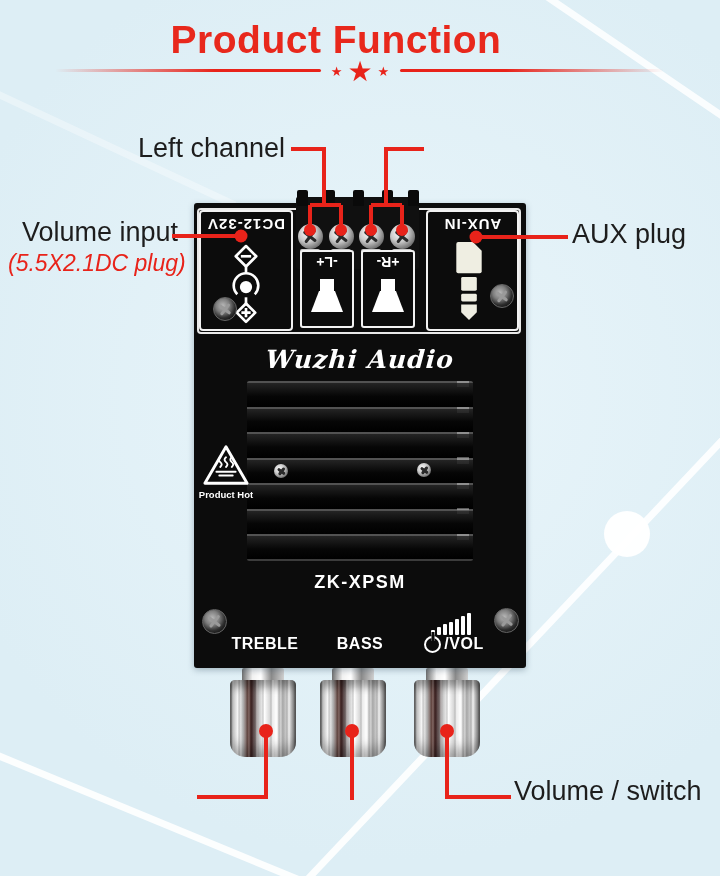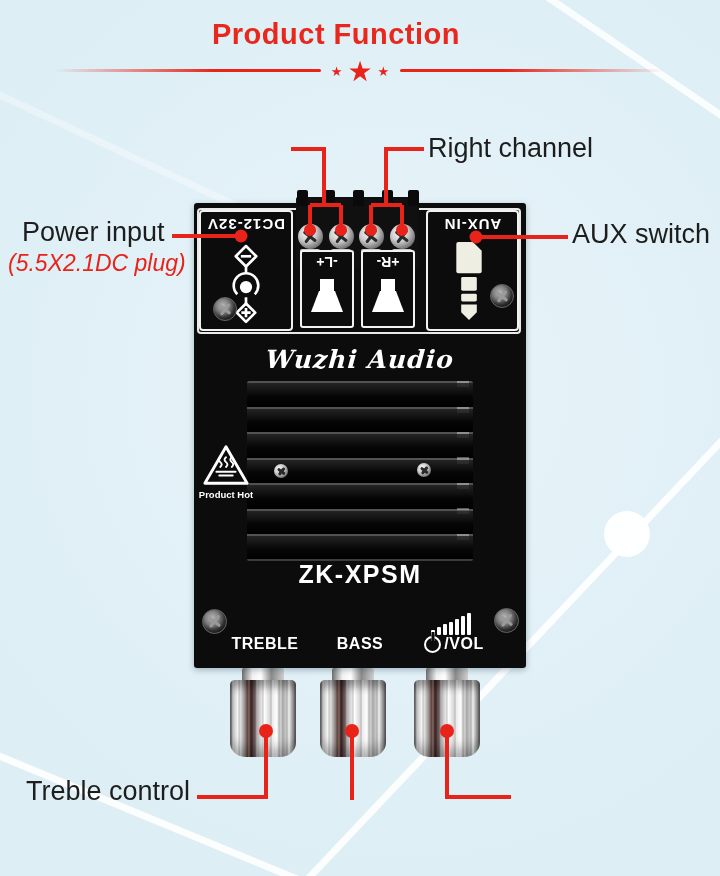--- a/index.html
+++ b/index.html
@@ -9,21 +9,21 @@
     font-family:"Liberation Sans", sans-serif;
   }
   svg{display:block;}
   .decor-svg,.connector-svg{position:absolute;left:0;top:0;pointer-events:none;}
   .decor-svg{z-index:0;}
   .connector-svg{z-index:10;}
 
   
   .page-title{
     position:absolute; left:0; top:18px; width:672px; text-align:center;
-    font-size:29px; font-weight:bold; color:#e8281c; letter-spacing:0.5px; z-index:5;
+    font-size:39px; font-weight:bold; color:#e8281c; letter-spacing:0.5px; z-index:5;
   }
   .divider-line{position:absolute; top:69px; height:3px; z-index:5; border-radius:2px;}
   .divider-left{left:55px; width:266px;
     background:linear-gradient(90deg, rgba(232,35,26,0) 0%, #e8231a 60%);}
   .divider-right{left:400px; width:264px;
     background:linear-gradient(270deg, rgba(232,35,26,0) 0%, #e8231a 60%);}
   .divider-stars{
     position:absolute; left:322px; top:56px; width:76px; height:30px; z-index:5;
     display:flex; align-items:center; justify-content:center; gap:5px; color:#e8231a;
   }
@@ -78,22 +78,22 @@
   .screw-dark{background:radial-gradient(circle at 40% 35%, #b9b9b9, #7d7d7d 35%, #2e2e2e 62%, #0c0c0c 85%);
     border:1.5px solid #666;}
   .screw-dark::before,.screw-dark::after{background:#9a9a9a;}
 
   
   .brand{
     position:absolute; top:142px; width:100%; text-align:center; color:#fff;
     font-family:"DejaVu Serif", serif; font-style:italic; font-weight:bold;
     font-size:25px; letter-spacing:1px; transform:skewX(-4deg);
   }
-  .model{position:absolute; top:357px; width:100%; text-align:center; color:#fff;
-    font-weight:bold; font-size:25px; letter-spacing:1.5px;}
+  .model{position:absolute; top:369px; width:100%; text-align:center; color:#fff;
+    font-weight:bold; font-size:18px; letter-spacing:1.5px;}
 
   
   .heatsink{position:absolute; left:53px; top:178px; width:226px; height:178px;
     background:#000; border-radius:2px; overflow:hidden; border-bottom:2px solid #3c3c3c;}
   .fin{height:23.5px; border-top:2px solid #525252;
     background:linear-gradient(180deg,#242424,#060606 55%,#000);}
   .heatsink::after{content:""; position:absolute; top:0; right:4px; width:12px; height:100%;
     background:repeating-linear-gradient(180deg, rgba(255,255,255,0.35) 0 2px, rgba(255,255,255,0.06) 2px 6px, transparent 6px 25.5px);}
 
   
@@ -138,25 +138,25 @@
 
   <div class="page-title">Product Function</div>
   <div class="divider-line divider-left"></div>
   <div class="divider-line divider-right"></div>
   <div class="divider-stars">
     <span class="star-small">★</span>
     <span class="star-big">★</span>
     <span class="star-small">★</span>
   </div>
 
-  <div class="label" style="left:428px; top:133px;">Right channel</div>
-  <div class="label" style="left:22px; top:217px;">Power input</div>
+  <div class="label" style="left:138px; top:133px;">Left channel</div>
+  <div class="label" style="left:22px; top:217px;">Volume input</div>
   <div class="label label-red" style="left:8px; top:250px;font-style:italic;">(5.5X2.1DC plug)</div>
-  <div class="label" style="left:572px; top:219px;">AUX switch</div>
-  <div class="label" style="left:26px; top:776px;">Treble control</div>
+  <div class="label" style="left:572px; top:219px;">AUX plug</div>
+  <div class="label" style="left:514px; top:776px;">Volume / switch</div>
 
   <div class="board">
     <div class="outer-frame"></div>
 
     <div class="port-box power-box">
       <span class="rot-label">DC12-32V</span>
       <svg class="center-icon" style="top:32px;" width="44" height="82" viewBox="0 0 40 80">
         <g stroke="#fff" stroke-width="2.6" fill="none" stroke-linejoin="round">
           <path d="M20 2 L30 12 L20 22 L10 12 Z"></path>
           <path d="M15 12 H25"></path>

